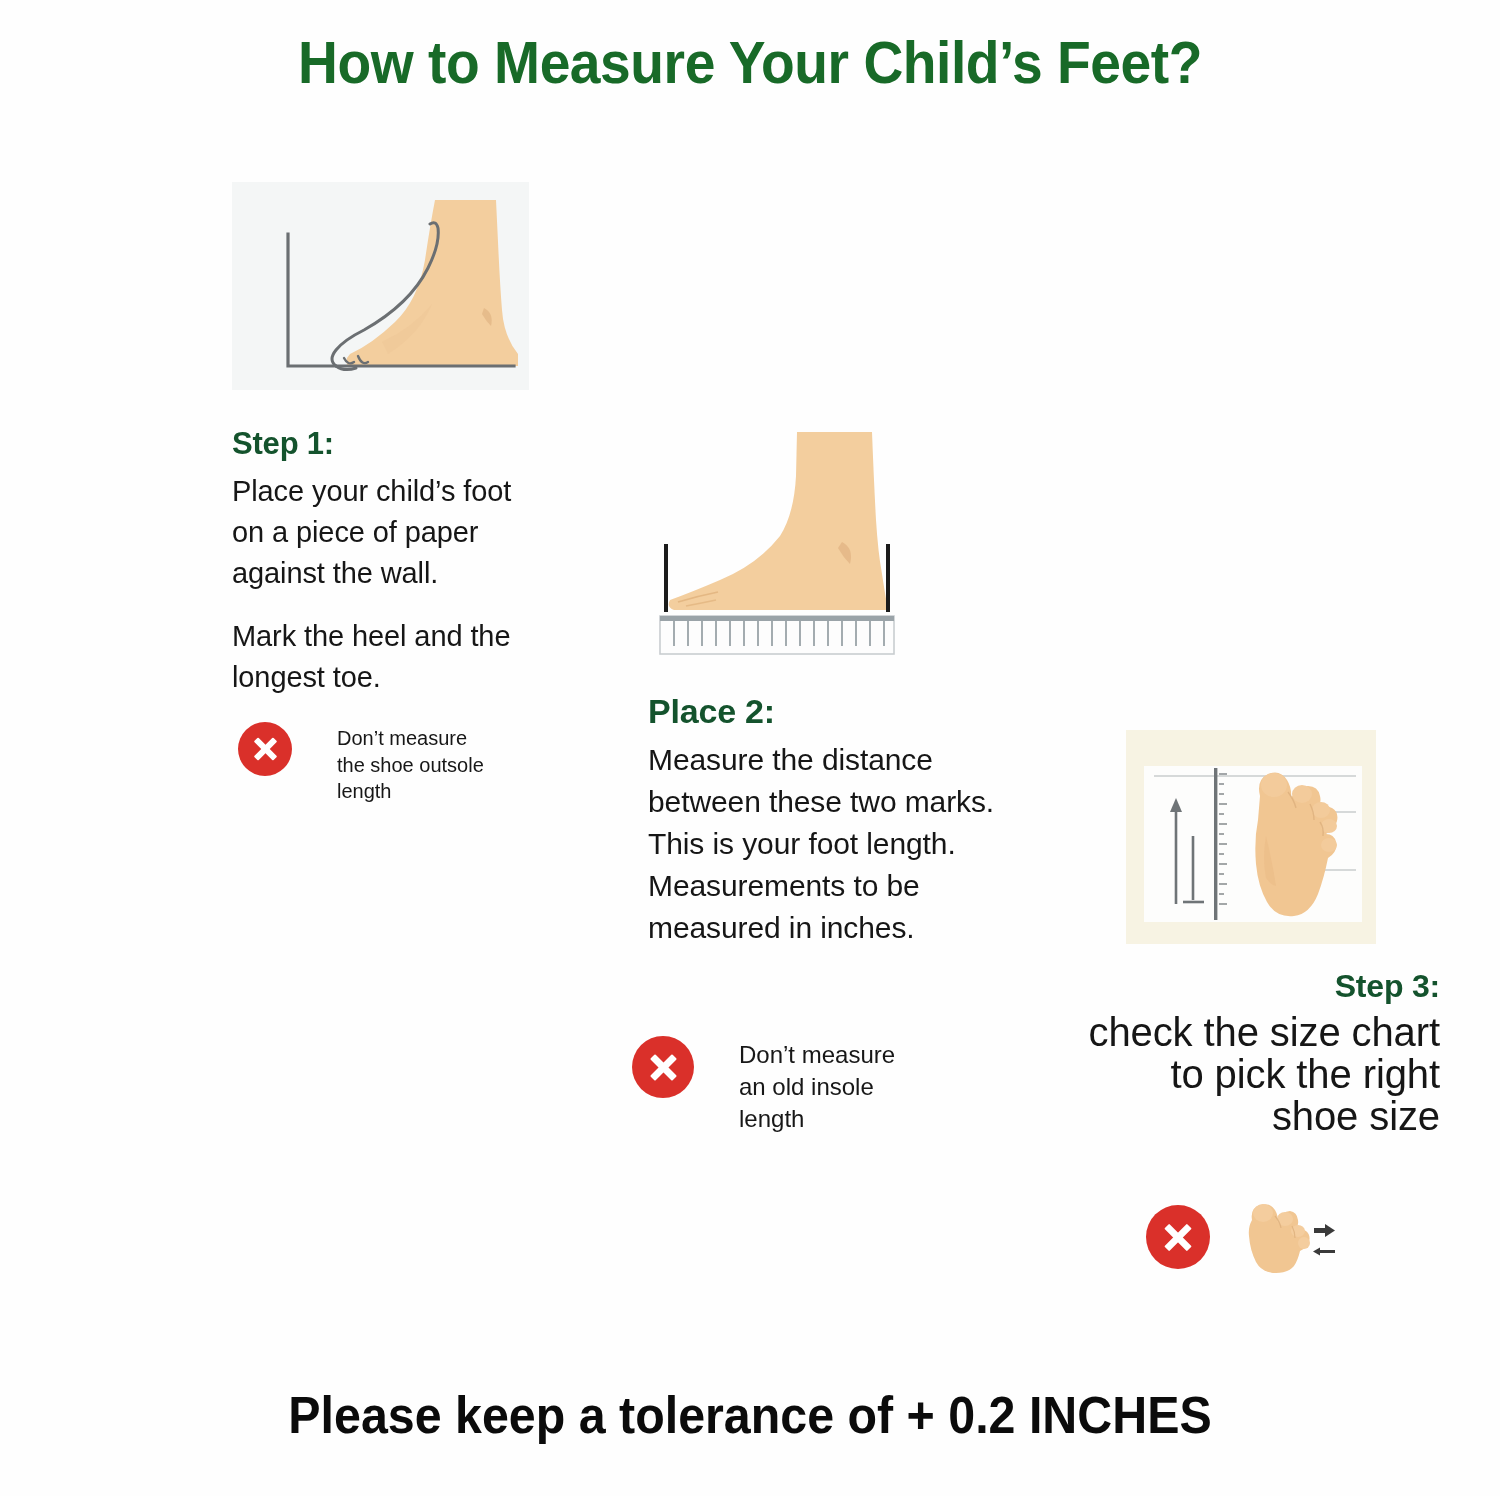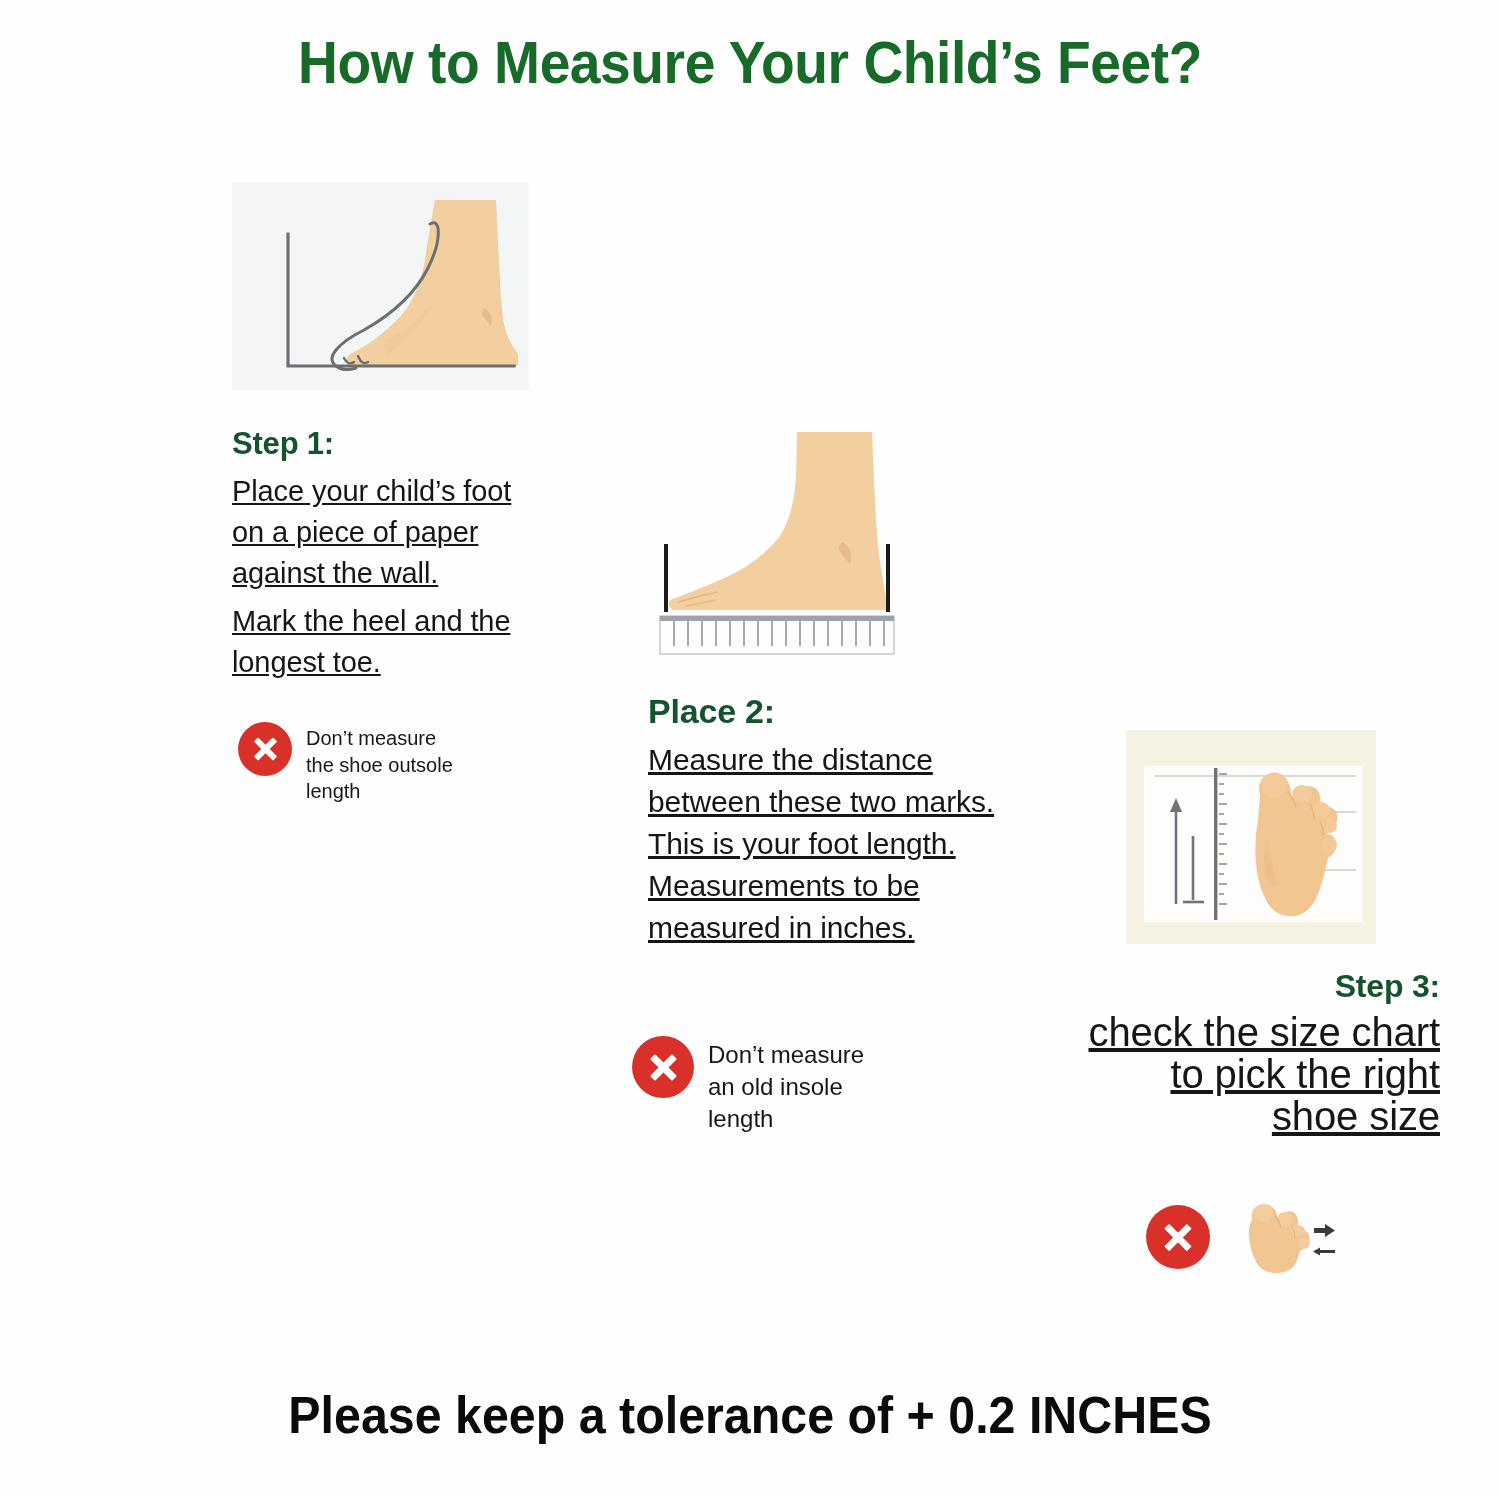--- a/index.html
+++ b/index.html
@@ -63,31 +63,31 @@
 
   .step-heading {
     font-weight: bold;
     color: #14532d;
     letter-spacing: -0.2px;
   }
   .step-body {
     color: #161616;
     letter-spacing: -0.1px;
   }
-  .step-body p { margin: 0; text-decoration: underline; }
+  .step-body p { margin: 0; }
 
   
   #step-1 { left: 232px; top: 182px; width: 330px; }
   #step-1 .step-illo {
     width: 297px; height: 208px;
     background: #f4f6f6;
   }
   #step-1 .step-heading { font-size: 31px; margin-top: 36px; }
   #step-1 .step-body { font-size: 29px; line-height: 41px; margin-top: 9px; }
-  #step-1 .step-body .para2 { margin-top: 7px; }
+  #step-1 .step-body .para2 { margin-top: 22px; }
 
   
   #step-2 { left: 648px; top: 424px; width: 440px; }
   #step-2 .step-illo { width: 285px; height: 240px; background: transparent; }
   #step-2 .step-heading { font-size: 34px; margin-top: 28px; }
   #step-2 .step-body { font-size: 30px; line-height: 42px; margin-top: 8px; }
 
   
   #step-3 { left: 1080px; top: 728px; width: 360px; text-align: right; }
   #step-3 .step-illo { width: 320px; height: 218px; background: transparent; }
@@ -112,20 +112,21 @@
     content: "";
     position: absolute;
     left: 50%;
     top: 50%;
     background: #fff;
     border-radius: 1px;
   }
   .warn-text {
     color: #171717;
     line-height: 1.33;
+    margin-left: 31px;
   }
   .warn-text div { white-space: nowrap; }
 
   #warn-1 { left: 238px; top: 722px; }
   #warn-1 .warn-circle { width: 54px; height: 54px; }
   #warn-1 .warn-circle::before,
   #warn-1 .warn-circle::after { width: 27px; height: 6px; margin-left: -13.5px; margin-top: -3px; }
   #warn-1 .warn-circle::before { transform: rotate(45deg); }
   #warn-1 .warn-circle::after  { transform: rotate(-45deg); }
   #warn-1 .warn-text { font-size: 20px; margin-top: 3px; }

